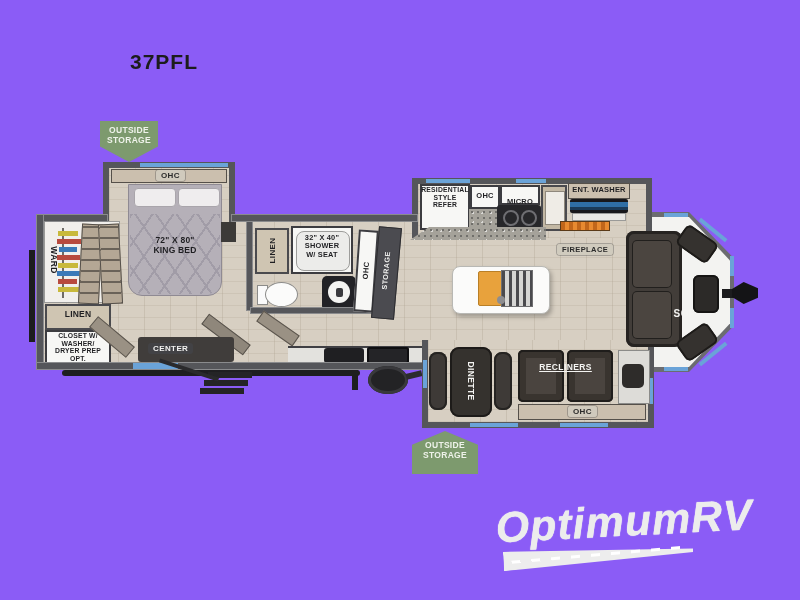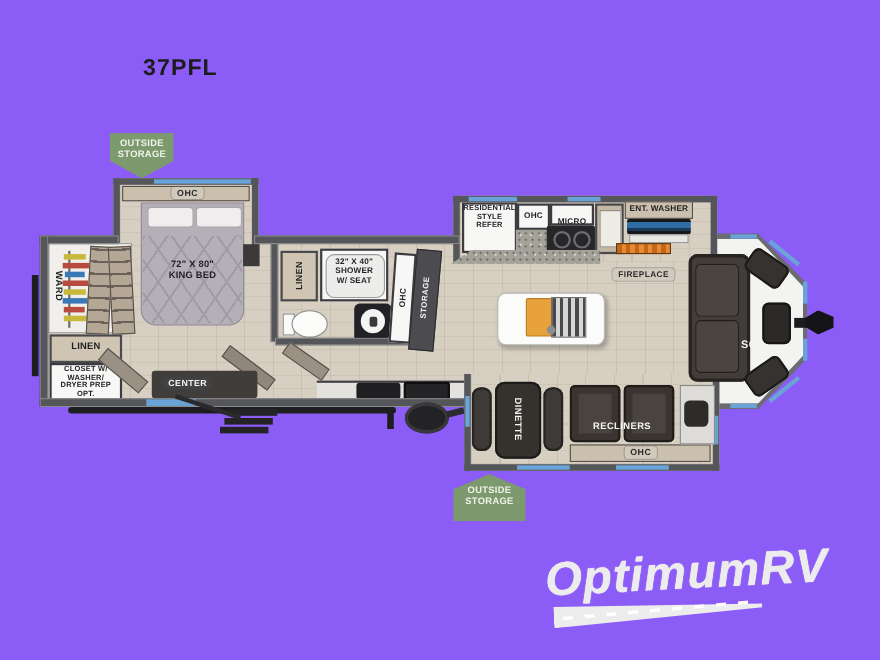--- a/index.html
+++ b/index.html
@@ -178,21 +178,21 @@
   <div class="abs blue" style="left:560px;top:423px;width:48px;height:4px;"></div>
   <div class="abs blue" style="left:649px;top:378px;width:4px;height:26px;"></div>
 
   <div class="abs seat" style="left:429px;top:352px;width:18px;height:58px;"></div>
   <div class="abs seat" style="left:494px;top:352px;width:18px;height:58px;"></div>
   <div class="abs" style="left:450px;top:347px;width:42px;height:70px;background:#35322e;border-radius:9px;box-shadow:0 0 0 2px #1d1b19 inset;"></div>
   <div class="abs wlbl" style="left:441px;top:376px;width:60px;font-size:8.5px;transform:rotate(90deg);">DINETTE</div>
 
   <div class="abs cushion" style="left:518px;top:350px;width:46px;height:52px;box-shadow:0 0 0 2px #1f1d1b inset,0 0 0 8px #39342f inset;"></div>
   <div class="abs cushion" style="left:567px;top:350px;width:46px;height:52px;box-shadow:0 0 0 2px #1f1d1b inset,0 0 0 8px #39342f inset;"></div>
-  <div class="abs wlbl" style="left:518px;top:382px;width:95px;font-size:8.5px;">RECLINERS</div>
+  <div class="abs wlbl" style="left:518px;top:362px;width:95px;font-size:8.5px;text-decoration:underline;">RECLINERS</div>
   <div class="abs" style="left:518px;top:404px;width:128px;height:16px;background:#cbbfae;border:1px solid #55504a;box-sizing:border-box;"></div>
   <div class="abs chipL" style="left:568px;top:406px;">OHC</div>
   <div class="abs" style="left:618px;top:350px;width:30px;height:52px;background:#dddcd8;border:1px solid #8b8b89;"></div>
   <div class="abs" style="left:622px;top:364px;width:22px;height:24px;background:#2e2c2a;border-radius:5px;"></div>
 
   <div class="abs" style="left:626px;top:231px;width:56px;height:116px;background:#423d39;border-radius:8px;box-shadow:0 0 0 3px #262321 inset;"></div>
   <div class="abs" style="left:632px;top:240px;width:40px;height:48px;background:#4b4540;border-radius:5px;box-shadow:0 0 0 1px #211f1d inset;"></div>
   <div class="abs" style="left:632px;top:291px;width:40px;height:48px;background:#4b4540;border-radius:5px;box-shadow:0 0 0 1px #211f1d inset;"></div>
   <div class="abs wlbl" style="left:664px;top:308px;width:48px;font-size:10px;">SOFA</div>
 

